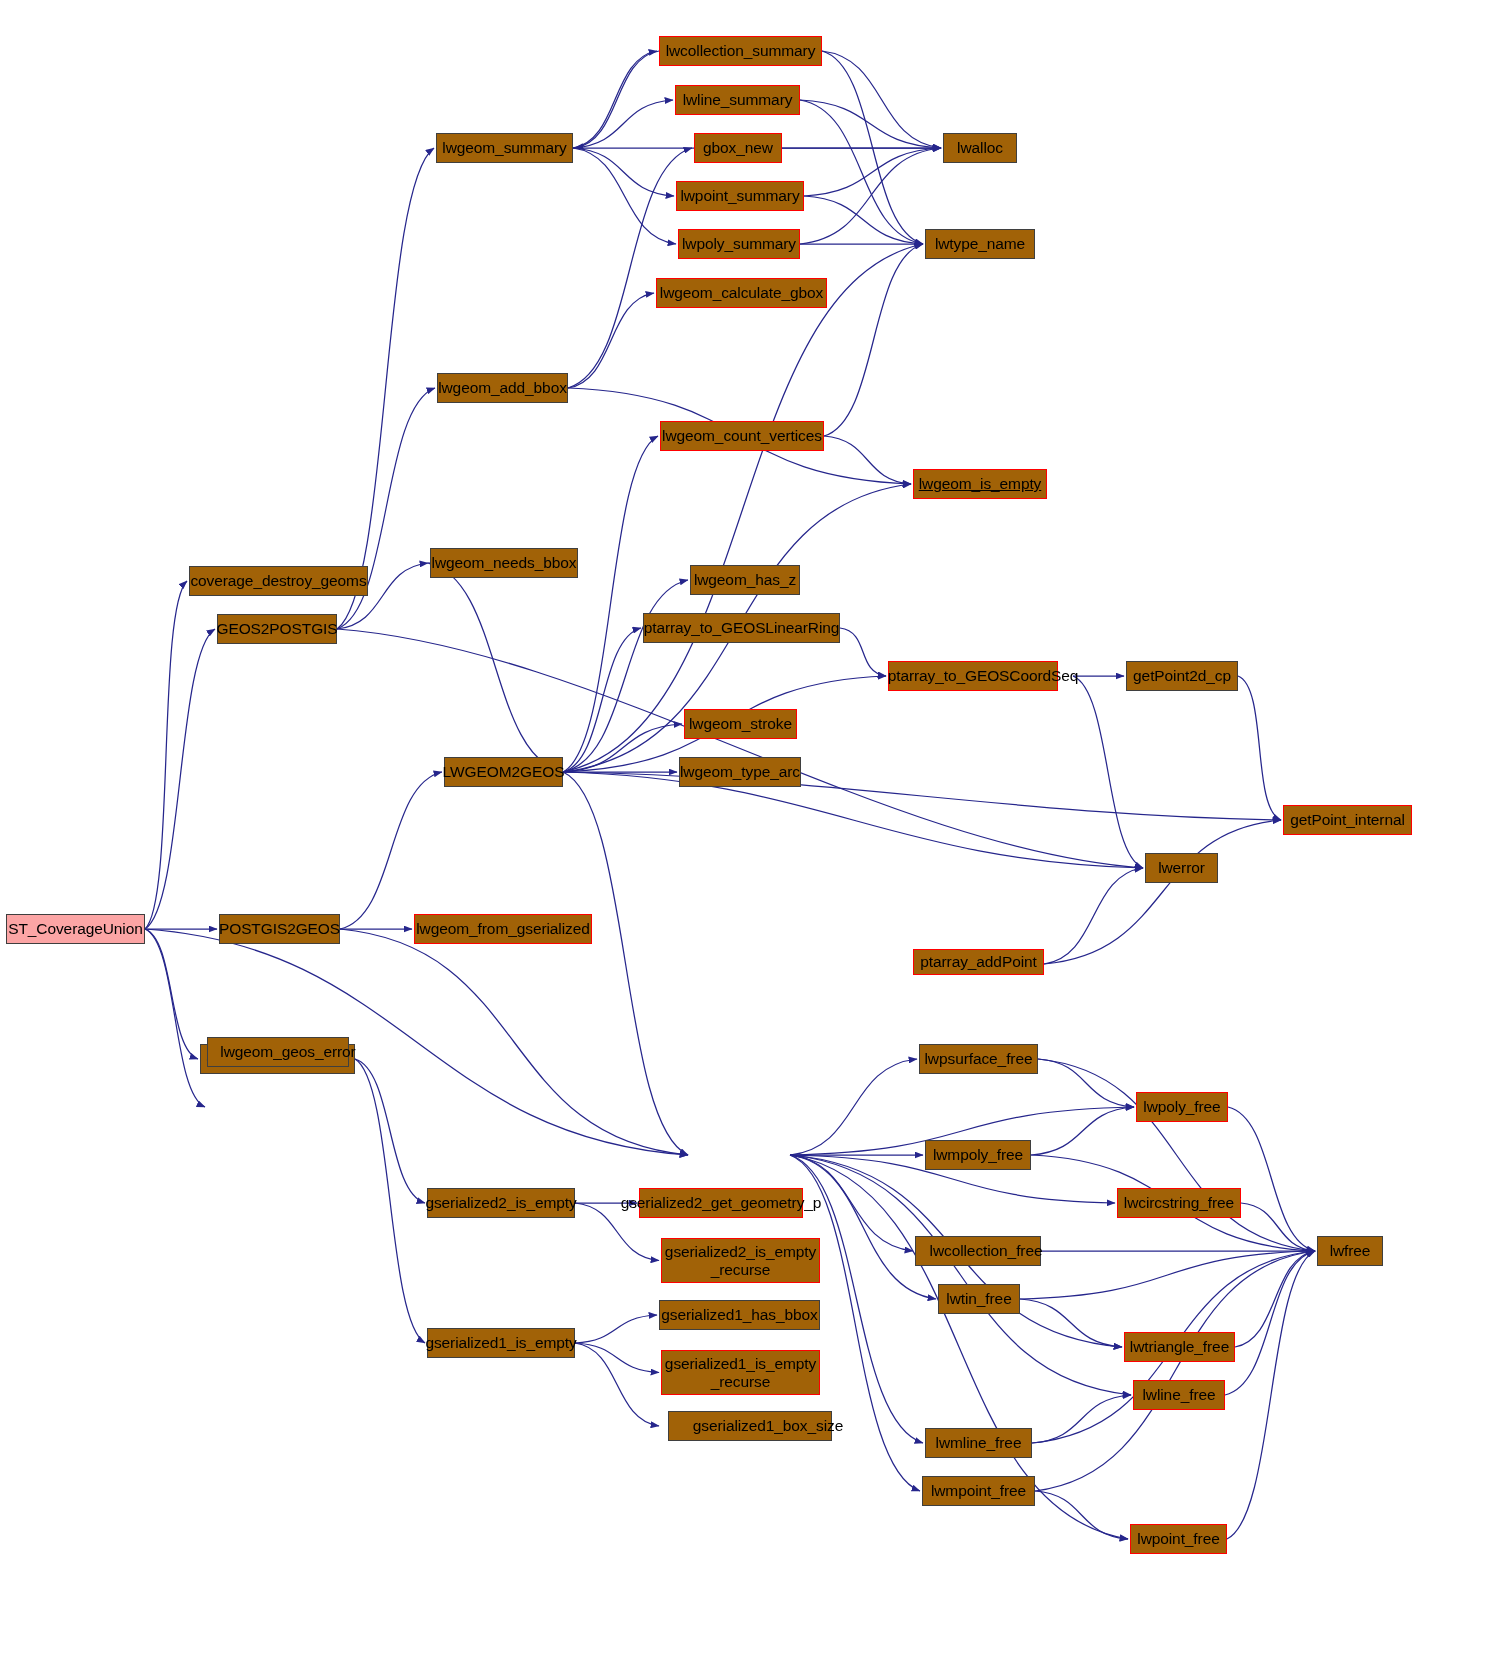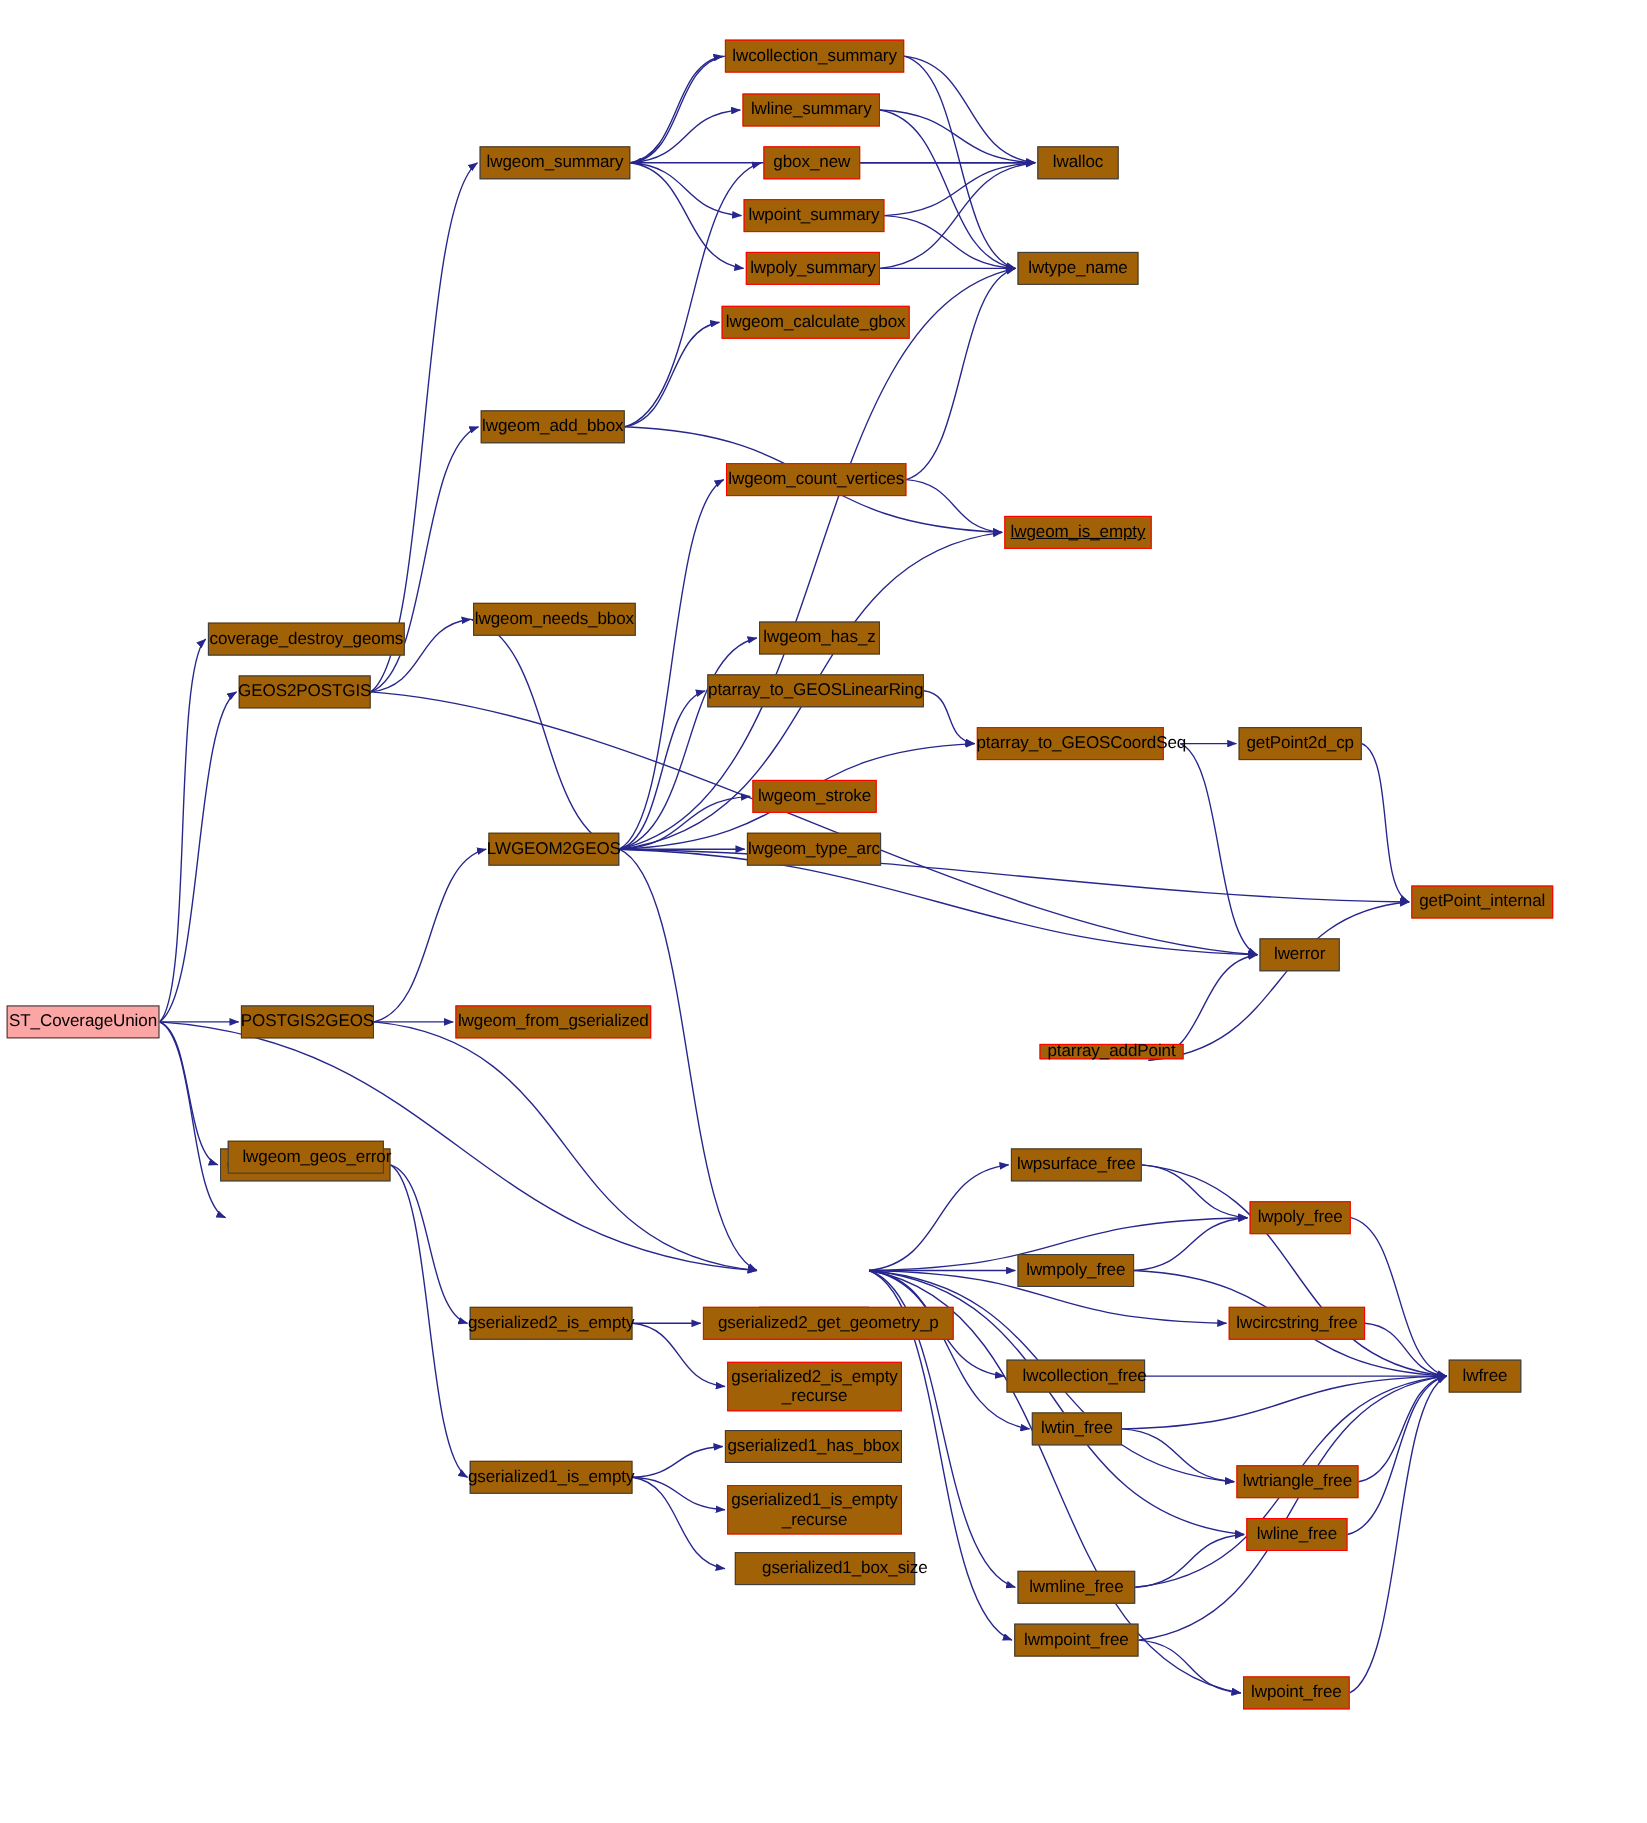--- a/index.html
+++ b/index.html
@@ -151,29 +151,29 @@
       <div class="node red" style="left: 888px; top: 661px; width: 170px; height: 30px; padding-left: 20px;">ptarray_to_GEOSCoordSeq</div>
       <div class="node" style="left: 1126px; top: 661px; width: 112px; height: 30px;">getPoint2d_cp</div>
       <div class="node red" style="left: 684px; top: 709px; width: 113px; height: 30px;">lwgeom_stroke</div>
       <div class="node" style="left: 444px; top: 757px; width: 119px; height: 30px;">LWGEOM2GEOS</div>
       <div class="node" style="left: 679px; top: 757px; width: 122px; height: 30px;">lwgeom_type_arc</div>
       <div class="node red" style="left: 1283px; top: 805px; width: 129px; height: 30px;">getPoint_internal</div>
       <div class="node" style="left: 1145px; top: 853px; width: 73px; height: 30px;">lwerror</div>
       <div class="node root" style="left: 6px; top: 914px; width: 139px; height: 30px;">ST_CoverageUnion</div>
       <div class="node" style="left: 219px; top: 914px; width: 121px; height: 30px;">POSTGIS2GEOS</div>
       <div class="node red" style="left: 414px; top: 914px; width: 178px; height: 30px;">lwgeom_from_gserialized</div>
-      <div class="node red" style="left: 913px; top: 949px; width: 131px; height: 14px; margin-left: 32px;">ptarray_addPoint</div>
+      <div class="node red" style="left: 913px; top: 949px; width: 131px; height: 26px;">ptarray_addPoint</div>
       <div class="node" style="left: 200px; top: 1044px; width: 155px; height: 30px;">gserialized_is_empty</div>
       <div class="node" style="left: 919px; top: 1044px; width: 119px; height: 30px;">lwpsurface_free</div>
       <div class="node" style="left: 207px; top: 1037px; width: 142px; height: 30px; padding-left: 20px;">lwgeom_geos_error</div>
       <div class="node red" style="left: 1136px; top: 1092px; width: 92px; height: 30px;">lwpoly_free</div>
       <div class="node" style="left: 690px; top: 1140px; width: 100px; height: 30px; margin-top: 48px;">lwgeom_free</div>
       <div class="node" style="left: 925px; top: 1140px; width: 106px; height: 30px;">lwmpoly_free</div>
       <div class="node" style="left: 427px; top: 1188px; width: 148px; height: 30px;">gserialized2_is_empty</div>
-      <div class="node red" style="left: 639px; top: 1188px; width: 228px; height: 30px; text-align: right;">gserialized2_get_geometry_p</div>
+      <div class="node red" style="left: 639px; top: 1188px; width: 164px; height: 30px; text-align: right;">gserialized2_get_geometry_p</div>
       <div class="node red" style="left: 1117px; top: 1188px; width: 124px; height: 30px;">lwcircstring_free</div>
       <div class="node red" style="left: 661px; top: 1238px; width: 159px; height: 45px;">gserialized2_is_empty
 _recurse</div>
       <div class="node" style="left: 915px; top: 1236px; width: 126px; height: 30px; padding-left: 16px;">lwcollection_free</div>
       <div class="node" style="left: 1317px; top: 1236px; width: 66px; height: 30px;">lwfree</div>
       <div class="node" style="left: 938px; top: 1284px; width: 82px; height: 30px;">lwtin_free</div>
       <div class="node" style="left: 659px; top: 1300px; width: 161px; height: 30px;">gserialized1_has_bbox</div>
       <div class="node red" style="left: 1124px; top: 1332px; width: 111px; height: 30px;">lwtriangle_free</div>
       <div class="node" style="left: 427px; top: 1328px; width: 148px; height: 30px;">gserialized1_is_empty</div>
       <div class="node red" style="left: 661px; top: 1350px; width: 159px; height: 45px;">gserialized1_is_empty

